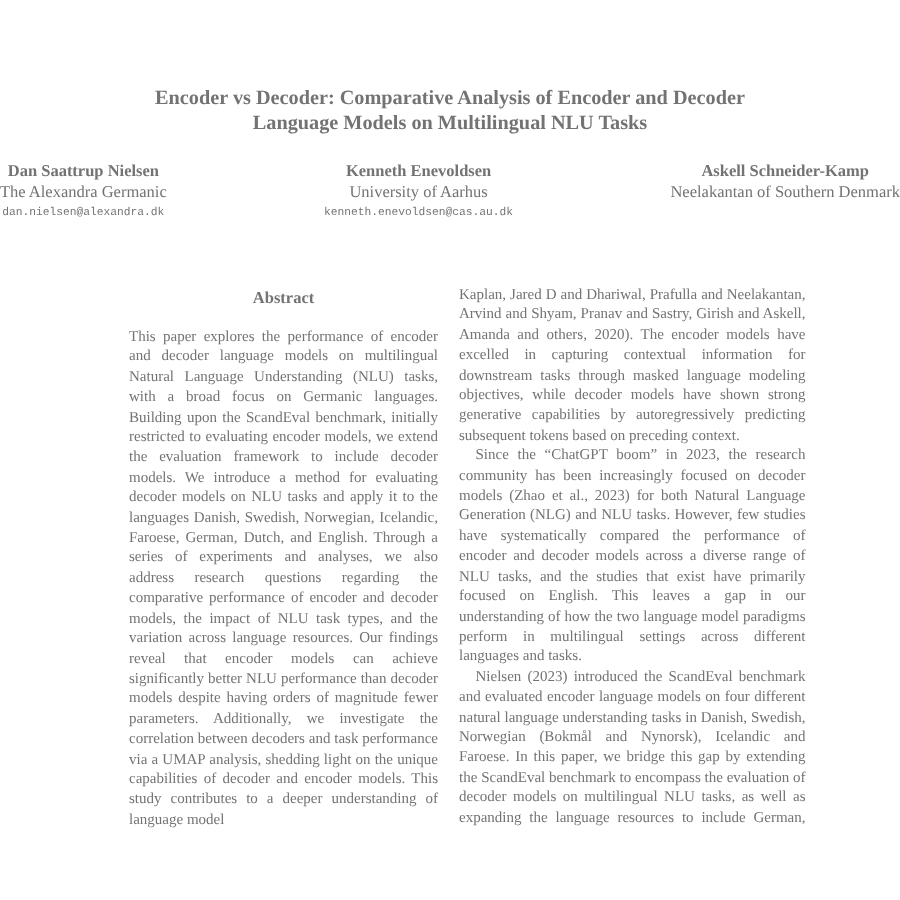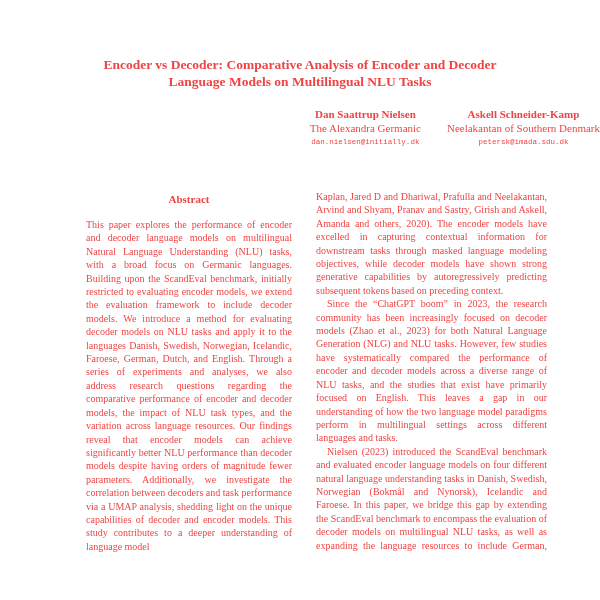--- a/index.html
+++ b/index.html
@@ -5,21 +5,21 @@
   html, body {
     margin: 0;
     padding: 0;
     background: #ffffff;
   }
   .page {
     position: relative;
     width: 600px;
     height: 553px;
     background: #ffffff;
-    color: #ef4444;
+    color: #737373;
     font-family: "Liberation Serif", serif;
     overflow: hidden;
   }
   .title {
     position: absolute;
     top: 56px;
     left: 50%;
     transform: translateX(-50%);
     width: 470px;
     margin: 0;
@@ -28,21 +28,21 @@
     font-weight: bold;
     line-height: 17px;
     white-space: pre-line;
   }
   .authors {
     position: absolute;
     top: 107px;
     left: 0;
     width: 600px;
     display: flex;
-    justify-content: flex-end;
+    justify-content: space-between;
     align-items: flex-start;
     gap: 26px;
   }
   .author {
     text-align: center;
   }
   .author-name {
     font-size: 11px;
     font-weight: bold;
     line-height: 14px;
@@ -67,21 +67,21 @@
     line-height: 13.4px;
     hyphens: auto;
     -webkit-hyphens: auto;
   }
   .col-left {
     left: 86px;
     top: 193px;
     width: 206px;
   }
   .col-right {
-    left: 316px;
+    left: 306px;
     top: 190px;
     width: 231px;
   }
   .abstract-heading {
     text-align: center;
     font-weight: bold;
     font-size: 11px;
     line-height: 13px;
     margin: 0 0 12px 0;
   }
@@ -98,28 +98,32 @@
 <div class="page">
 
   <h1 class="title">Encoder vs Decoder: Comparative Analysis of Encoder and Decoder
 Language Models on Multilingual NLU Tasks</h1>
 
   <div class="authors">
 
     <div class="author">
       <div class="author-name">Dan Saattrup Nielsen</div>
       <div class="author-affil">The Alexandra Germanic</div>
-      <div class="author-email">dan.nielsen@initially.dk</div>
+      <div class="author-email">dan.nielsen@alexandra.dk</div>
     </div>
 
+    <div class="author">
+      <div class="author-name">Kenneth Enevoldsen</div>
+      <div class="author-affil">University of Aarhus</div>
+      <div class="author-email">kenneth.enevoldsen@cas.au.dk</div>
+    </div>
 
     <div class="author">
       <div class="author-name">Askell Schneider-Kamp</div>
       <div class="author-affil">Neelakantan of Southern Denmark</div>
-      <div class="author-email">petersk@imada.sdu.dk</div>
     </div>
 
   </div>
 
   <div class="col col-left">
     <div class="abstract-heading">Abstract</div>
     <p>This paper explores the performance of encoder and decoder language models on multilingual Natural Language Understanding (NLU) tasks, with a broad focus on Germanic languages. Building upon the ScandEval benchmark, initially restricted to evaluating encoder models, we extend the evaluation framework to include decoder models. We introduce a method for evaluating decoder models on NLU tasks and apply it to the languages Danish, Swedish, Norwegian, Icelandic, Faroese, German, Dutch, and English. Through a series of experiments and analyses, we also address research questions regarding the comparative performance of encoder and decoder models, the impact of NLU task types, and the variation across language resources. Our findings reveal that encoder models can achieve significantly better NLU performance than decoder models despite having orders of magnitude fewer parameters. Additionally, we investigate the correlation between decoders and task performance via a UMAP analysis, shedding light on the unique capabilities of decoder and encoder models. This study contributes to a deeper understanding of language model</p>
   </div>
 
   <div class="col col-right">

